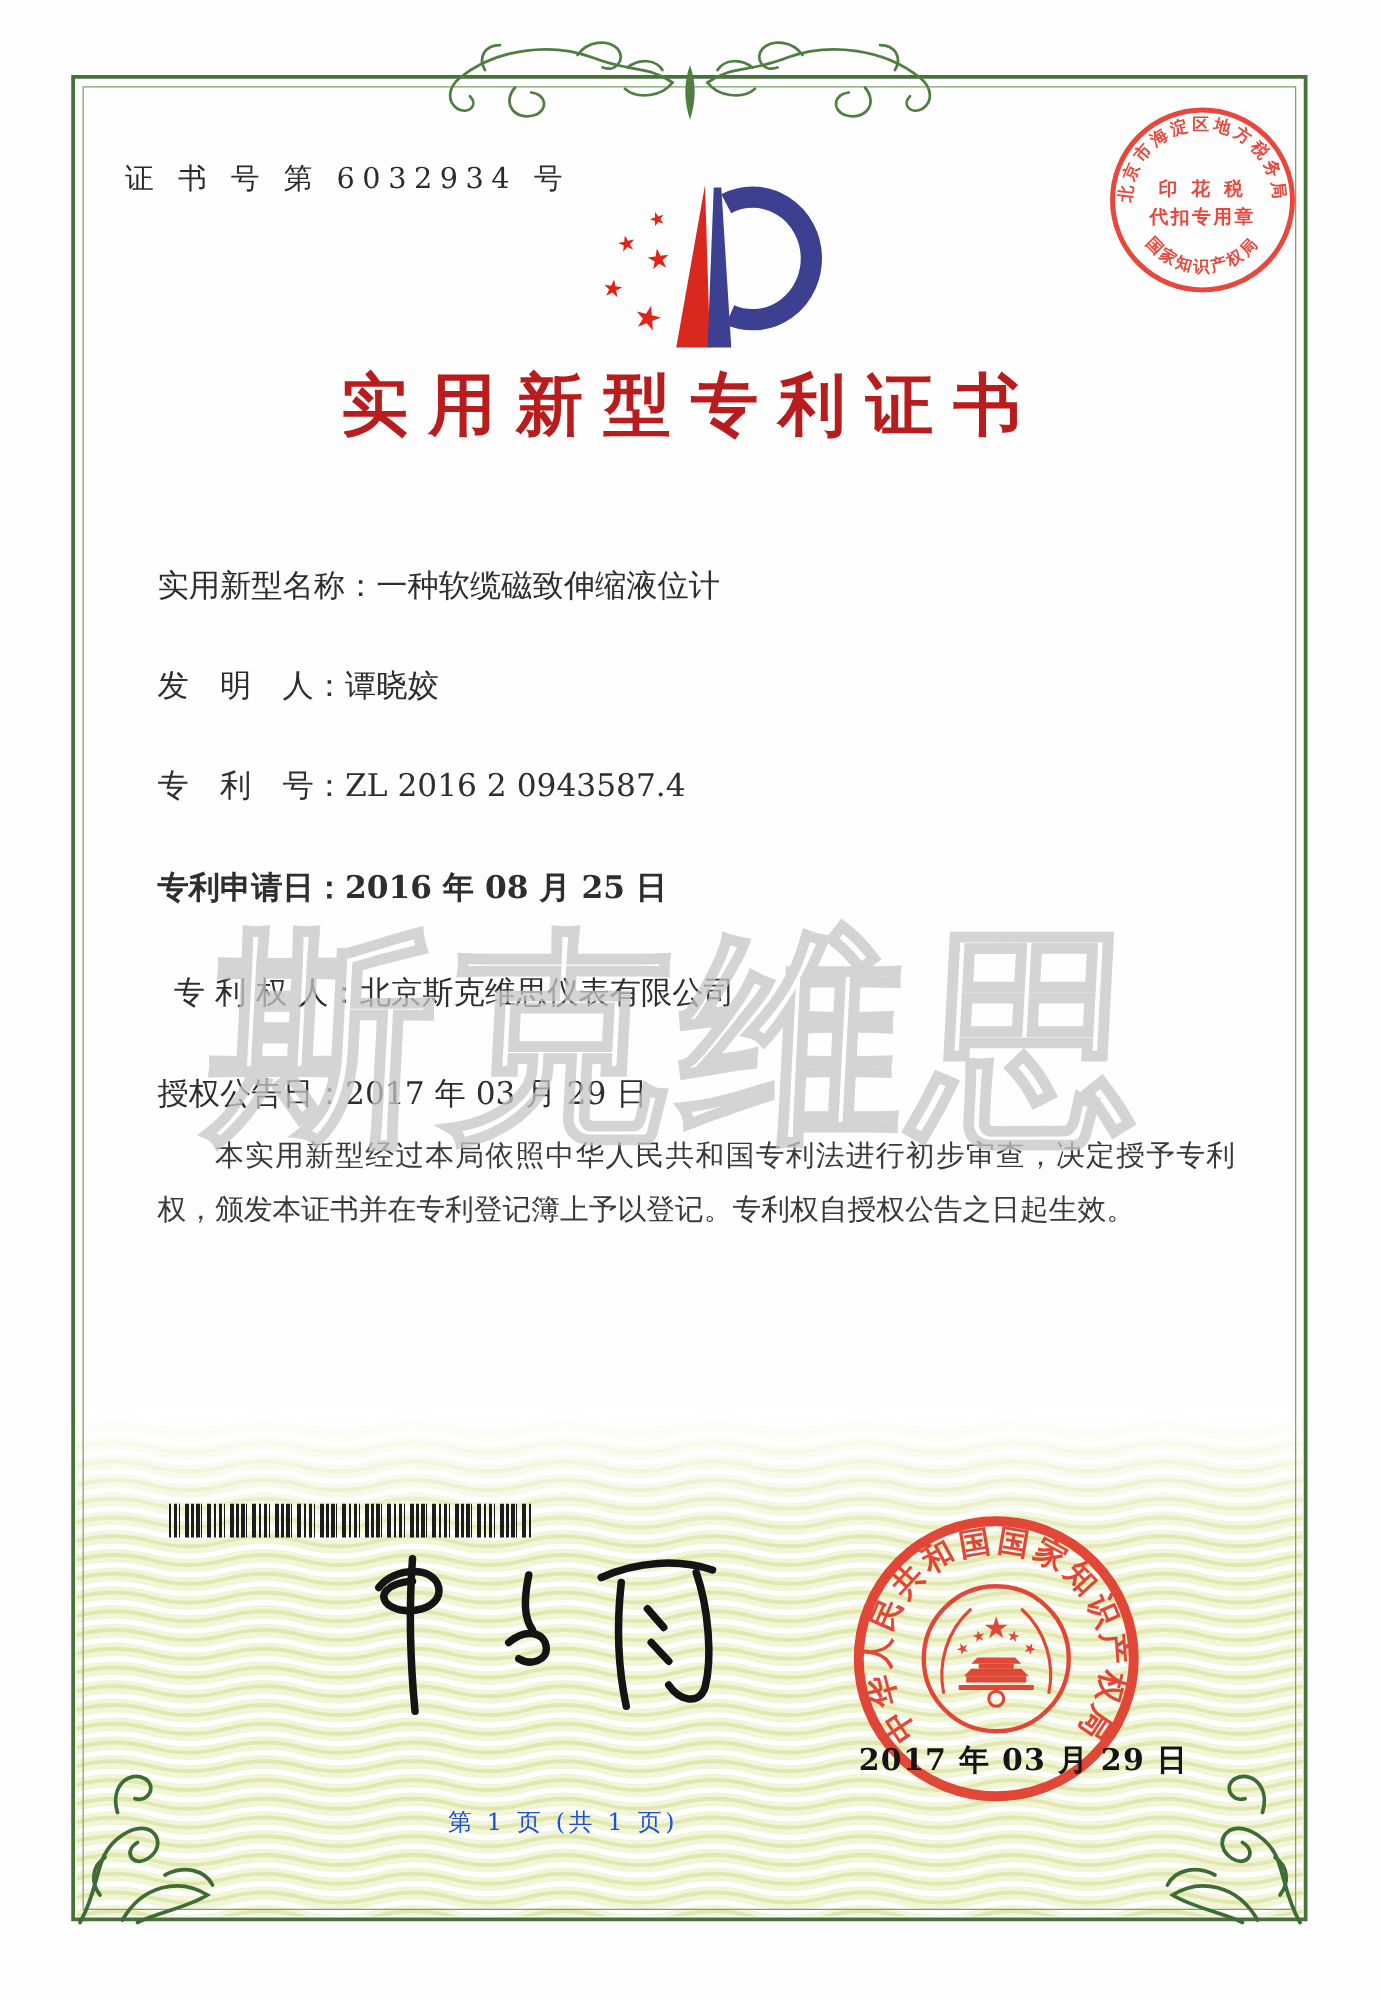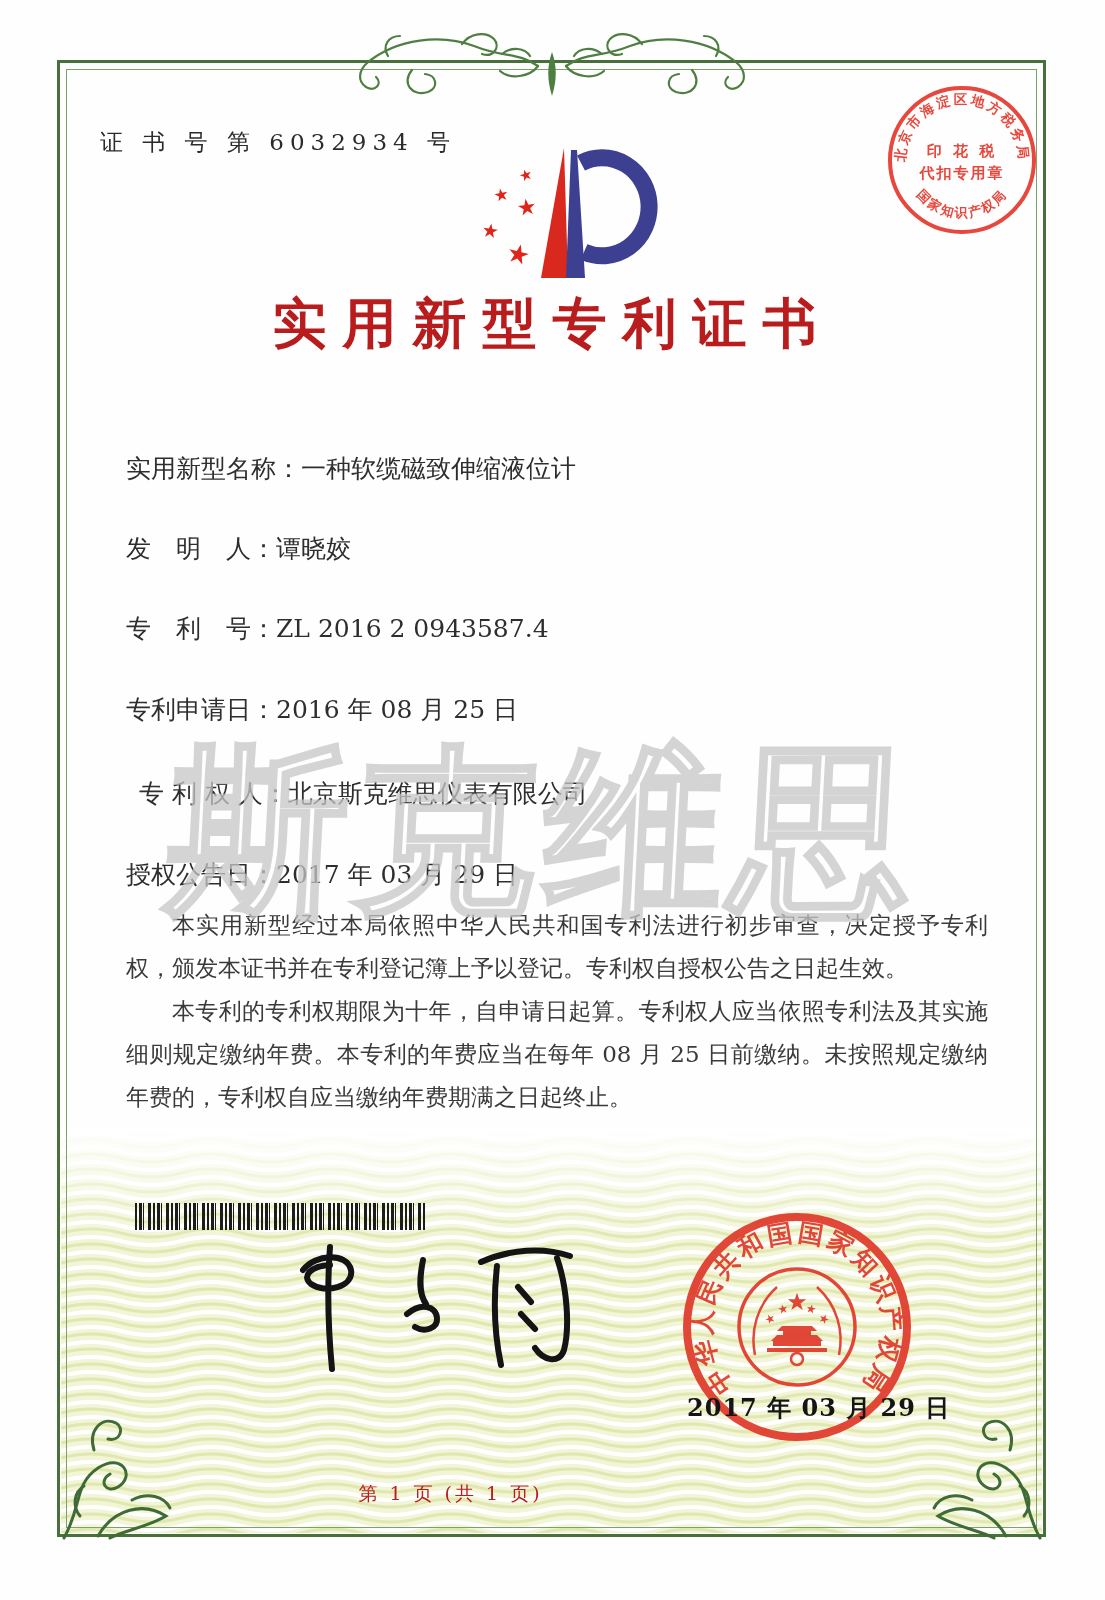--- a/index.html
+++ b/index.html
@@ -30,21 +30,21 @@
              #1c1c1c 4px 7px,transparent 7px 8px,#1c1c1c 8px 9px,transparent 9px 13px,
              #1c1c1c 13px 16px,transparent 16px 18px);}
   .signer{position:absolute;left:137px;top:1272px;font-family:"DejaVu Sans","Liberation Sans",sans-serif;
           font-weight:bold;font-size:26px;letter-spacing:4px;color:#242424;line-height:44px;}
   .signature{position:absolute;left:285px;top:1232px;z-index:6;}
   .seal{position:absolute;left:677px;top:1207px;z-index:4;opacity:.93;}
   .seal-date{position:absolute;left:687px;top:1392px;width:230px;text-align:center;z-index:7;
              font-size:24px;font-weight:bold;color:#151515;letter-spacing:1px;white-space:nowrap;}
   .tax-stamp{position:absolute;left:880px;top:78px;z-index:6;opacity:.92;}
   .footer{position:absolute;left:0;top:1445px;width:901px;text-align:center;
-          font-size:19px;color:#b91c1c;letter-spacing:3px;z-index:7;margin-top:36px;}
+          font-size:19px;color:#1d4ed8;letter-spacing:3px;z-index:7;}
   .ornament-top{position:absolute;left:352px;top:8px;z-index:3;}
   .corner{position:absolute;z-index:3;}
   .body-text{z-index:2;position:absolute;left:0;top:0;width:1105px;height:1600px;}
 </style>
 </head>
 <body>
 
 <div class="page">
 
   <div class="wave-zone">
@@ -149,27 +149,26 @@
         <text x="26" y="106" font-size="19" transform="rotate(8 26 106)">★</text>
         <text x="50" y="130" font-size="26" transform="rotate(14 50 130)">★</text>
       </g>
     </svg>
 
     <div class="title">实用新型专利证书</div>
 
     <div class="field" style="top:452px;"><span>实用新型名称：</span><span>一种软缆磁致伸缩液位计</span></div>
     <div class="field" style="top:532px;"><span>发　明　人：</span><span>谭晓姣</span></div>
     <div class="field" style="top:612px;"><span>专　利　号：</span><span>ZL 2016 2 0943587.4</span></div>
-    <div class="field" style="top:693px;"><span>专利申请日：</span><span>2016 年 08 月 25 日</span></div>
+    <div class="field" style="top:693px;font-weight:bold;"><span>专利申请日：</span><span>2016 年 08 月 25 日</span></div>
     <div class="field" style="top:777px;margin-left:13px;"><span>专 利 权 人：</span><span>北京斯克维思仪表有限公司</span></div>
     <div class="field" style="top:858px;"><span>授权公告日：</span><span>2017 年 03 月 29 日</span></div>
 
     <div class="paras">
       <p>本实用新型经过本局依照中华人民共和国专利法进行初步审查，决定授予专利权，颁发本证书并在专利登记簿上予以登记。专利权自授权公告之日起生效。</p>
-      <p>本专利的专利权期限为十年，自申请日起算。专利权人应当依照专利法及其实施细则规定缴纳年费。本专利的年费应当在每年 08 月 25 日前缴纳。未按照规定缴纳年费的，专利权自应当缴纳年费期满之日起终止。</p>
     </div>
 
     <div class="barcode"></div>
 
 
     <div class="footer">第 1 页 (共 1 页)</div>
   </div>
 
   <div class="watermark">斯克维思</div>
 

